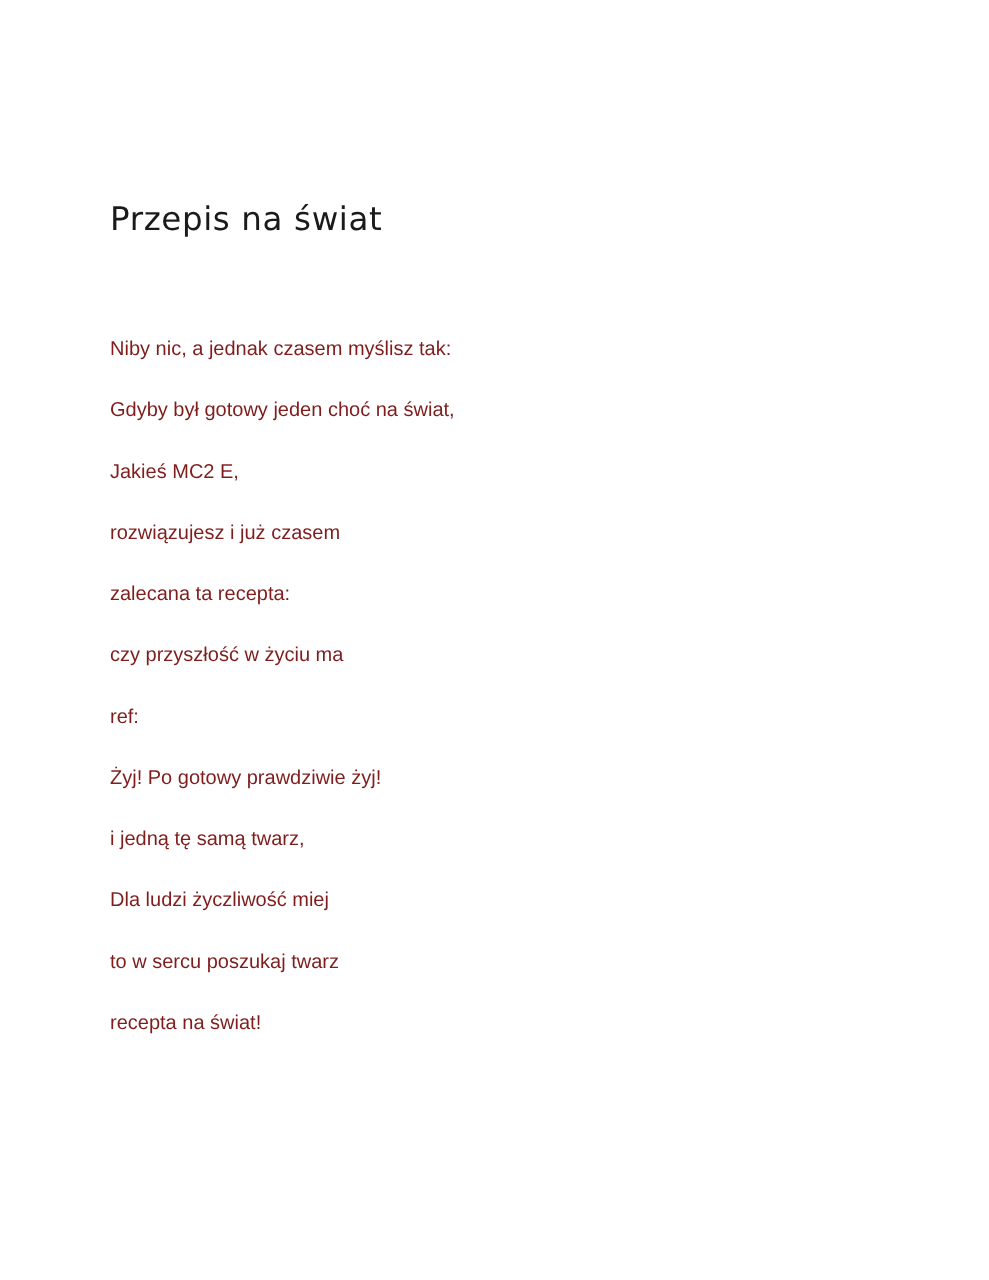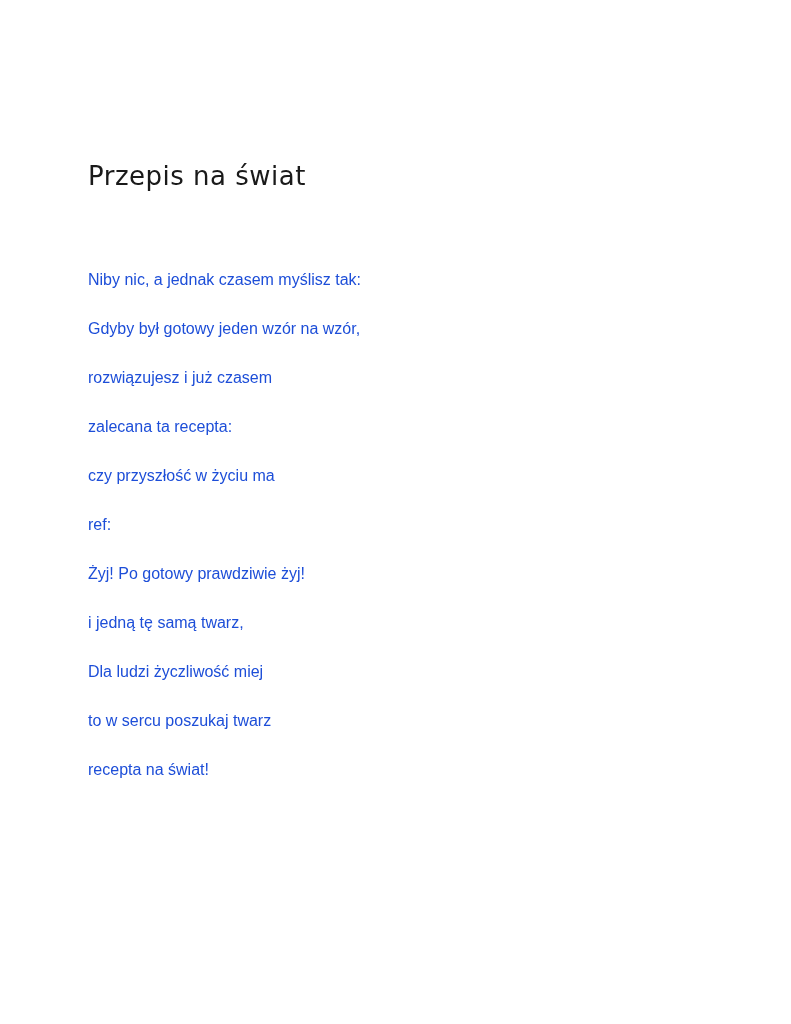--- a/index.html
+++ b/index.html
@@ -28,31 +28,32 @@
     color: #1a1a1a;
   }
   .poem {
     margin-top: 61px;
   }
   .poem p {
     margin: 0;
     font-size: 16px;
     line-height: 49px;
     white-space: pre;
-    color: #1d4ed8;
+    color: #7f1d1d;
   }
 </style>
 </head>
 <body>
 
 <div class="page">
   <h1 class="doc-title">Przepis na świat</h1>
   <div class="poem">
     <p>Niby nic, a jednak czasem myślisz tak:</p>
-    <p>Gdyby był gotowy jeden wzór na wzór,</p>
+    <p>Gdyby był gotowy jeden choć na świat,</p>
+    <p>Jakieś MC2 E,</p>
     <p>rozwiązujesz i już czasem</p>
     <p>zalecana ta recepta:</p>
     <p>czy przyszłość w życiu ma</p>
     <p>ref:</p>
     <p>Żyj! Po gotowy prawdziwie żyj!</p>
     <p>i jedną tę samą twarz,</p>
     <p>Dla ludzi życzliwość miej</p>
     <p>to w sercu poszukaj twarz</p>
     <p>recepta na świat!</p>
   </div>

